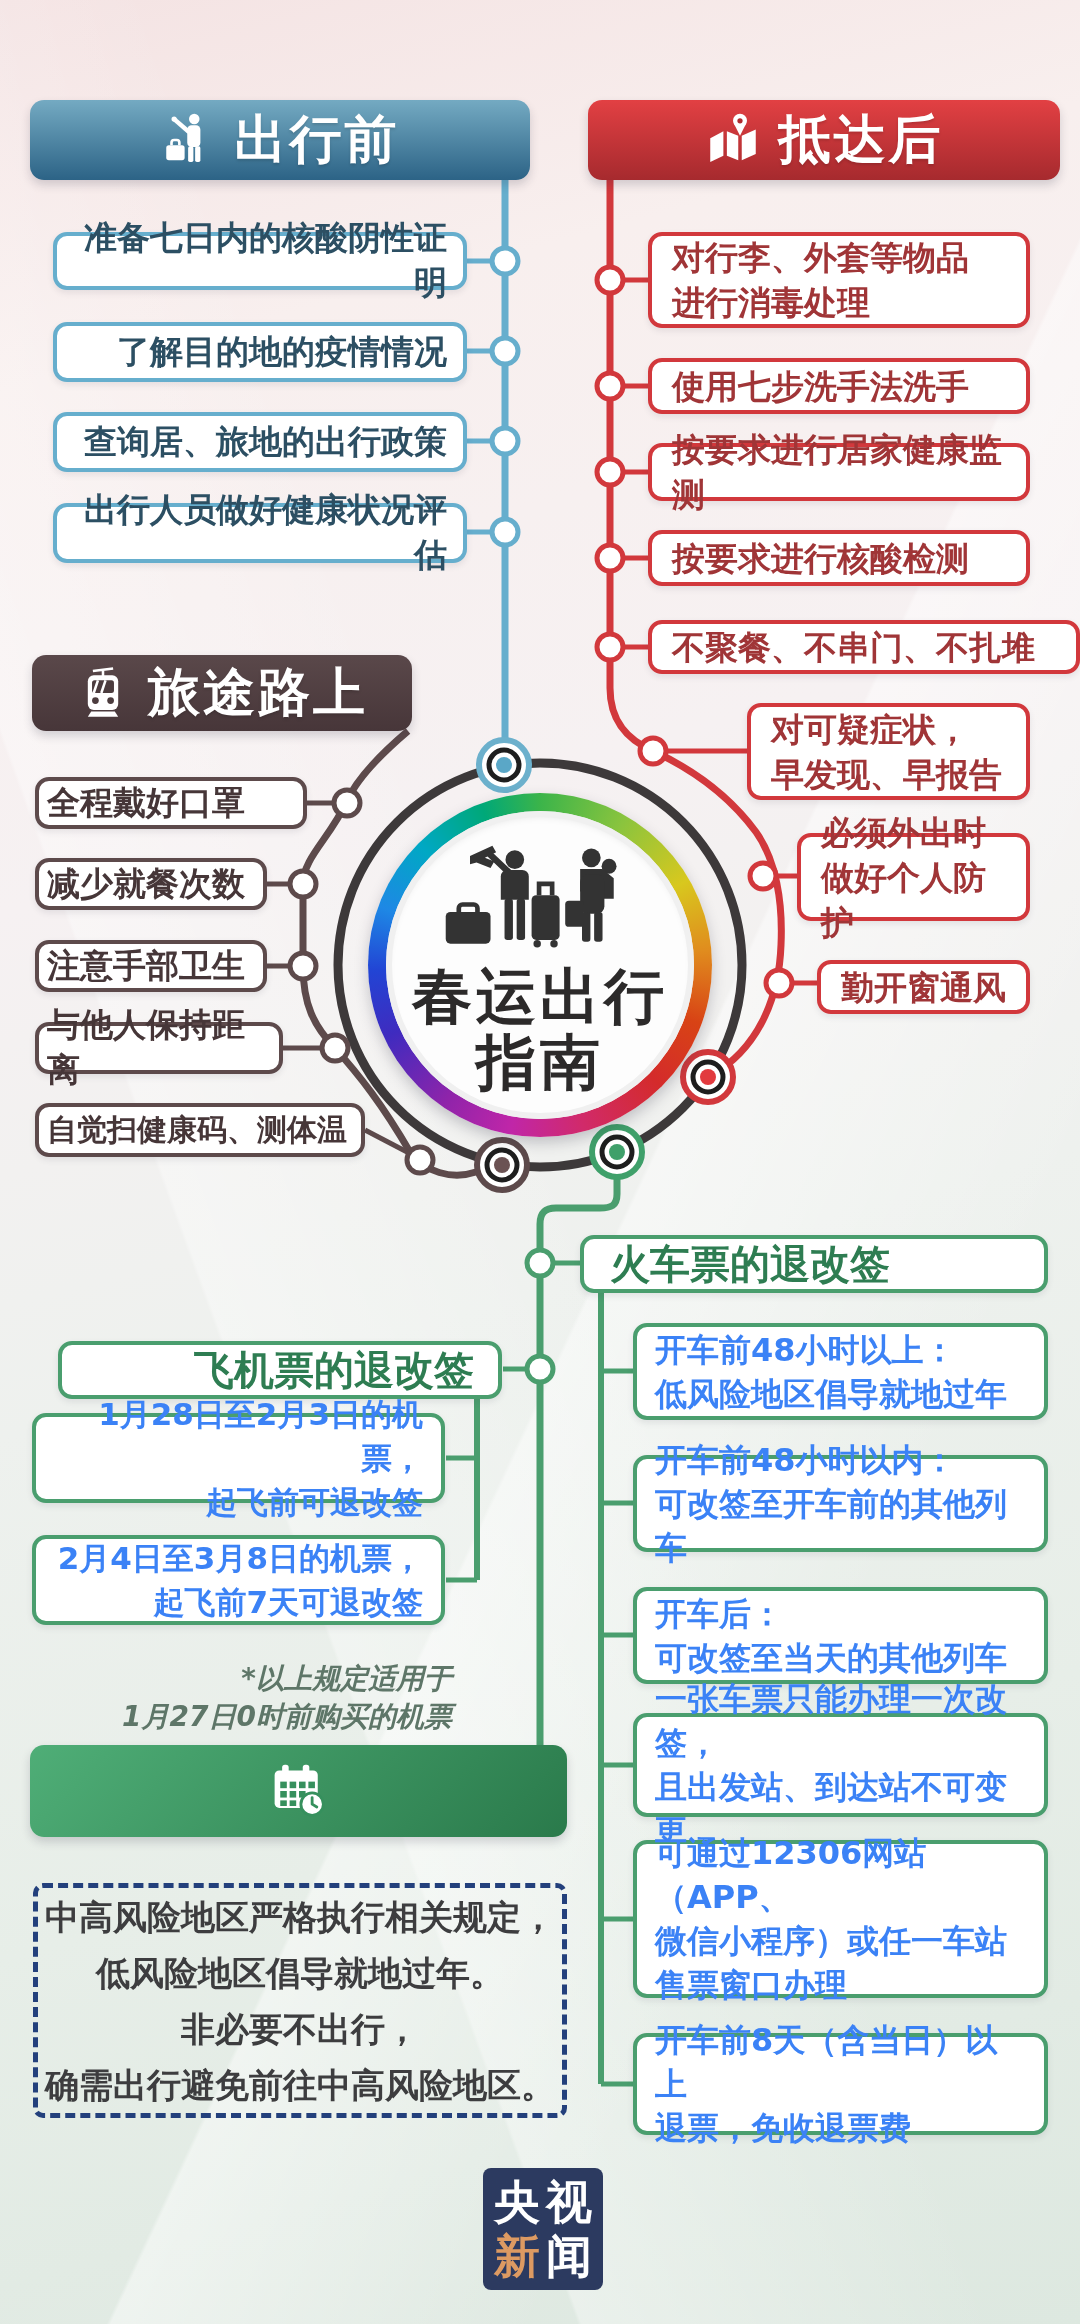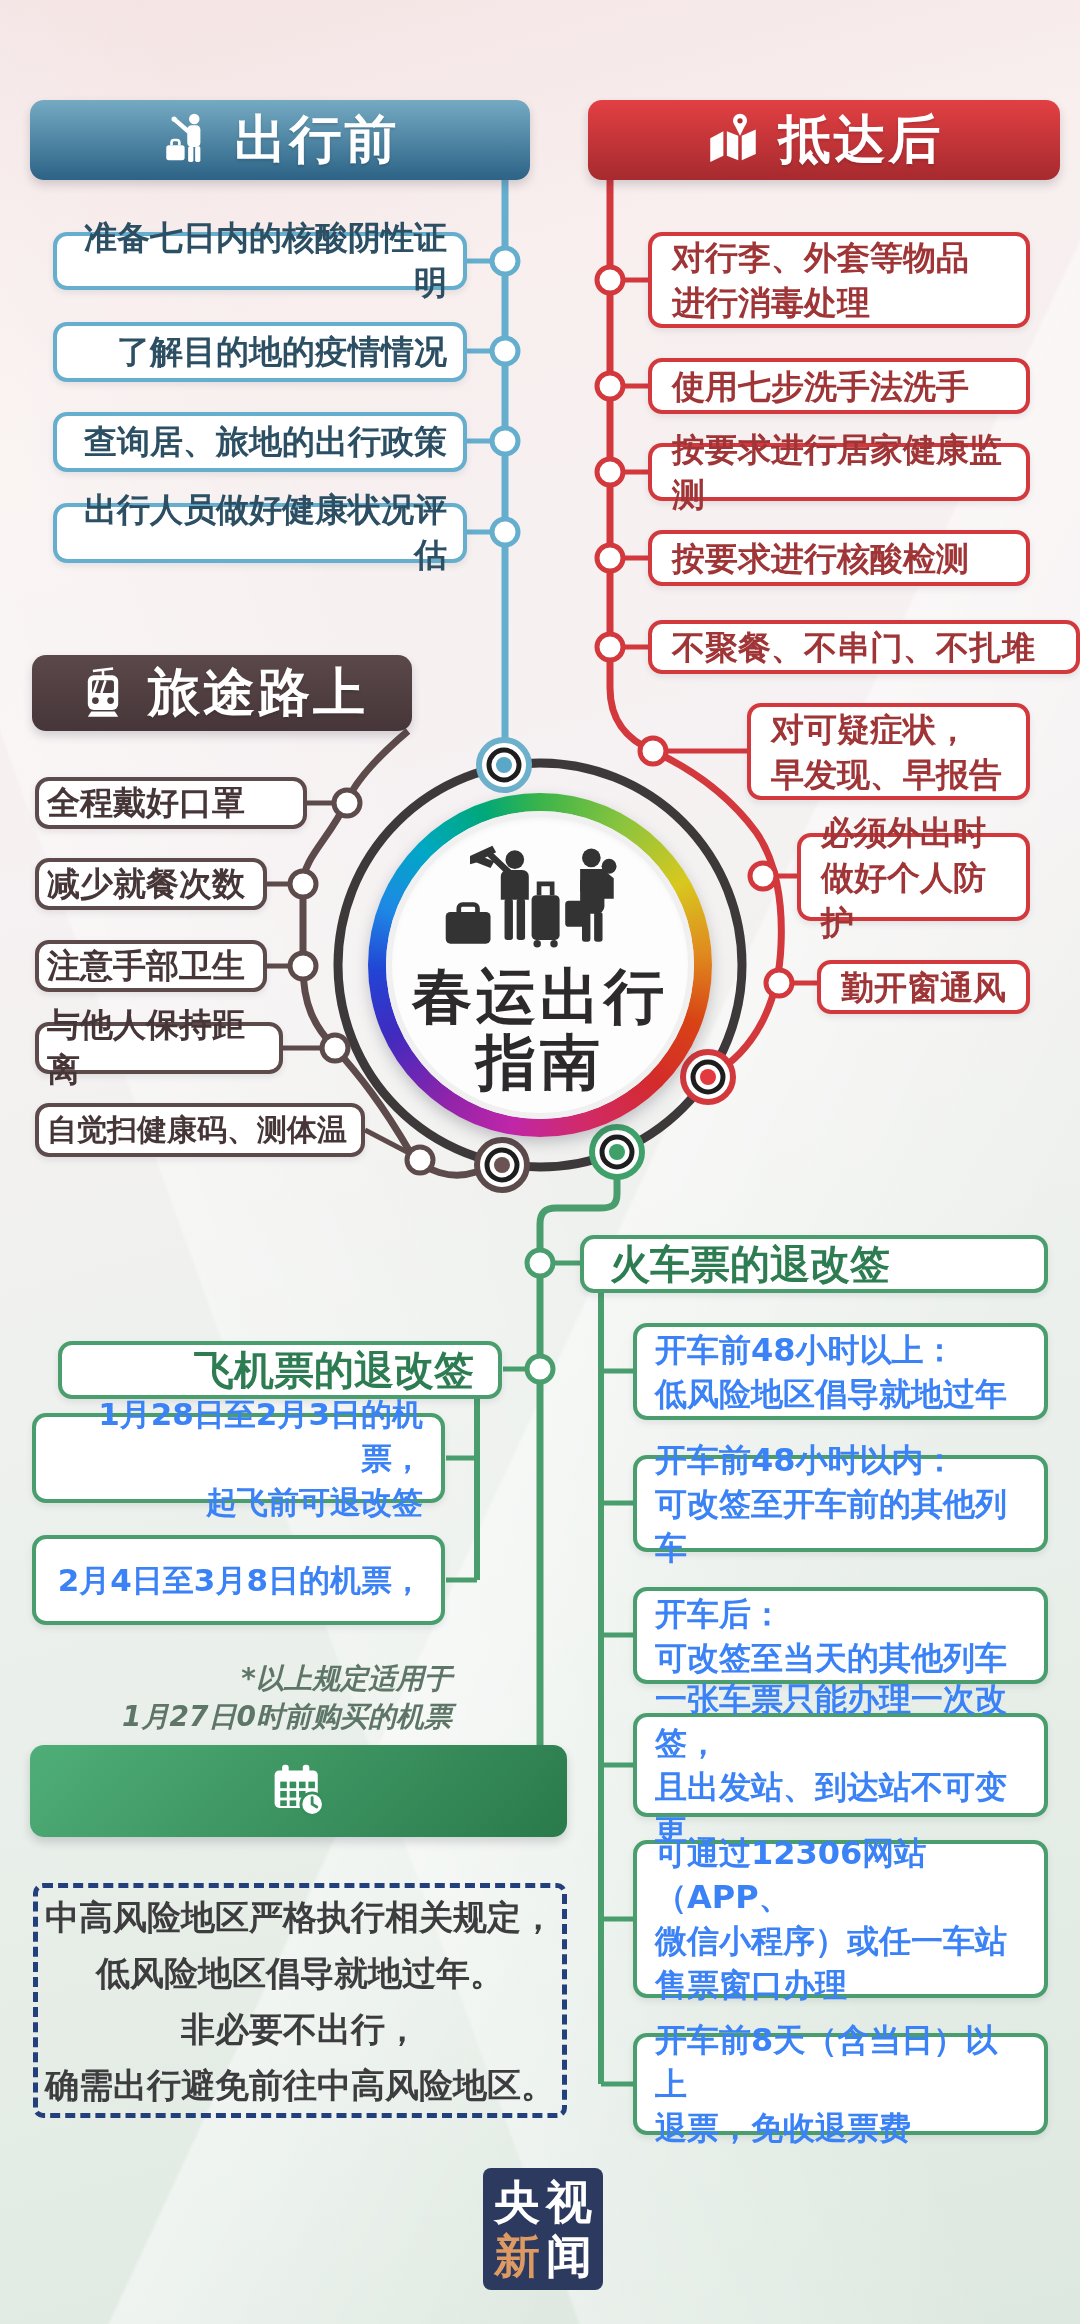--- a/index.html
+++ b/index.html
@@ -289,20 +289,21 @@
 
   <div class="box grn-h" style="left:58px;top:1341px;width:444px;height:58px;text-align:right;padding:0 24px;">
     <span class="ln">飞机票的退改签</span>
     </div>
   <div class="box grn-i" style="left:32px;top:1413px;width:413px;height:90px;font-size:31px;text-align:right;">
     <span class="ln">1月28日至2月3日的机票，</span>
     <span class="ln">起飞前可退改签</span>
     </div>
   <div class="box grn-i" style="left:32px;top:1535px;width:413px;height:90px;font-size:31px;text-align:right;">
     <span class="ln">2月4日至3月8日的机票，</span>
+    <span class="ln">起飞前7天可退改签</span>
     </div>
   <div class="note" style="left:32px;top:1660px;width:420px;">
     <span class="ln" style="display:block;">*以上规定适用于</span>
     <span class="ln" style="display:block;">1月27日0时前购买的机票</span>
   </div>
 
   <div class="box grn-h" style="left:580px;top:1235px;width:468px;height:58px;text-align:left;padding:0 26px;">
     <span class="ln">火车票的退改签</span>
     </div>
   <div class="box grn-i" style="left:633px;top:1323px;width:415px;height:97px;">

